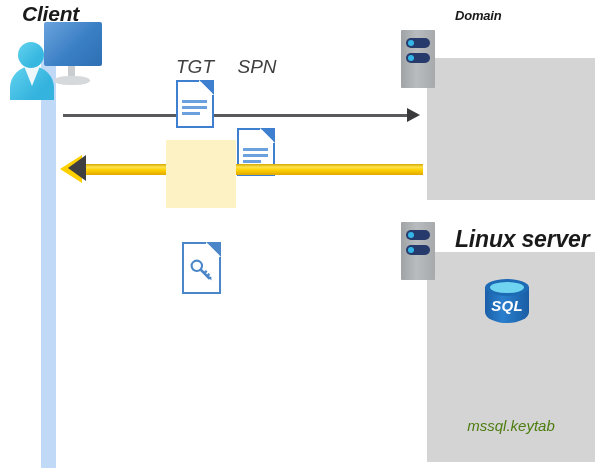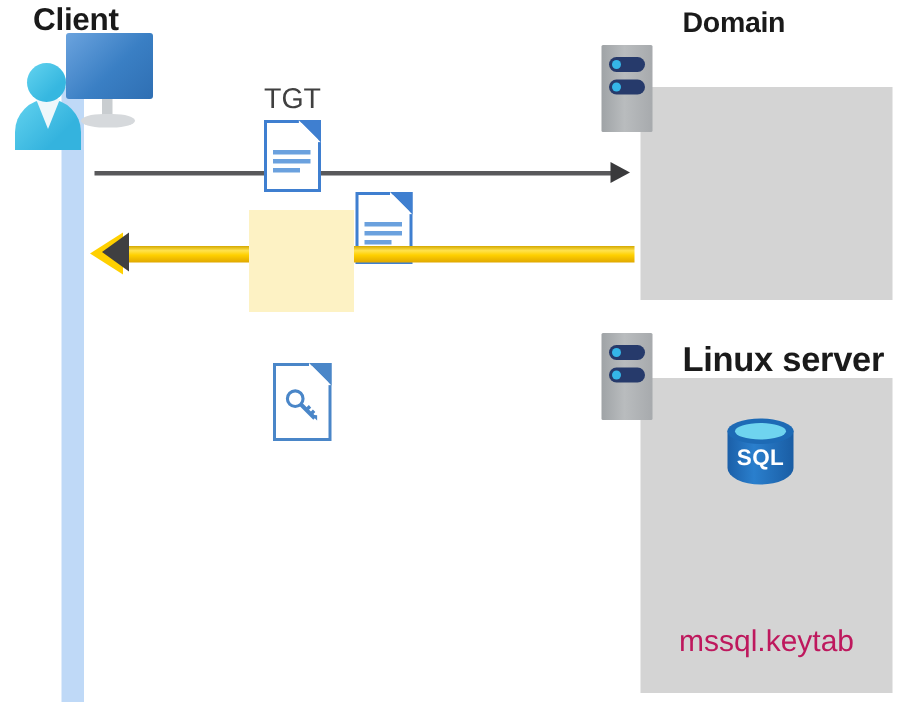--- a/index.html
+++ b/index.html
@@ -7,52 +7,53 @@
     padding: 0;
     background: #ffffff;
   }
   #canvas {
     position: relative;
     width: 600px;
     height: 468px;
     background: #ffffff;
     font-family: "Liberation Sans", sans-serif;
     overflow: hidden;
+    font-style: italic;
   }
   .abs { position: absolute; }
 
   
   .title-bold {
     font-weight: bold;
     color: #1a1a1a;
     letter-spacing: -0.2px;
   }
   #client-label {
     left: 22px; top: 2px;
     font-size: 21px;
     line-height: 24px;
   }
   #dc-label {
     left: 455px; top: 4px;
-    font-size: 19px;
+    font-size: 13px;
     line-height: 23px;
     width: 130px;
   }
   #linux-label {
     left: 455px; top: 228px;
     font-size: 23px;
     line-height: 23px;
     width: 140px;
   }
   #keytab-label {
     left: 427px; top: 417px;
     width: 168px;
     text-align: center;
-    font-size: 20px;
-    color: #be185d;
+    font-size: 15px;
+    color: #4d7c0f;
   }
   .doc-caption {
     font-size: 19px;
     color: #404040;
     text-align: center;
   }
   #tgt-label { left: 170px; top: 56px; width: 50px; }
   #spn-label { left: 228px; top: 56px; width: 58px; }
 
   
@@ -312,20 +313,21 @@
     <div class="page"></div>
     <div class="fold"></div>
     <div class="fold-notch"></div>
     <div class="lines">
         <i></i>
         <i></i>
         <i></i>
       </div>
   </div>
 
+  <div class="abs doc-caption" id="spn-label">SPN</div>
   <div class="abs doc" id="doc-spn">
     <div class="page"></div>
     <div class="fold"></div>
     <div class="fold-notch"></div>
     <div class="lines">
         <i></i>
         <i></i>
         <i></i>
       </div>
   </div>

